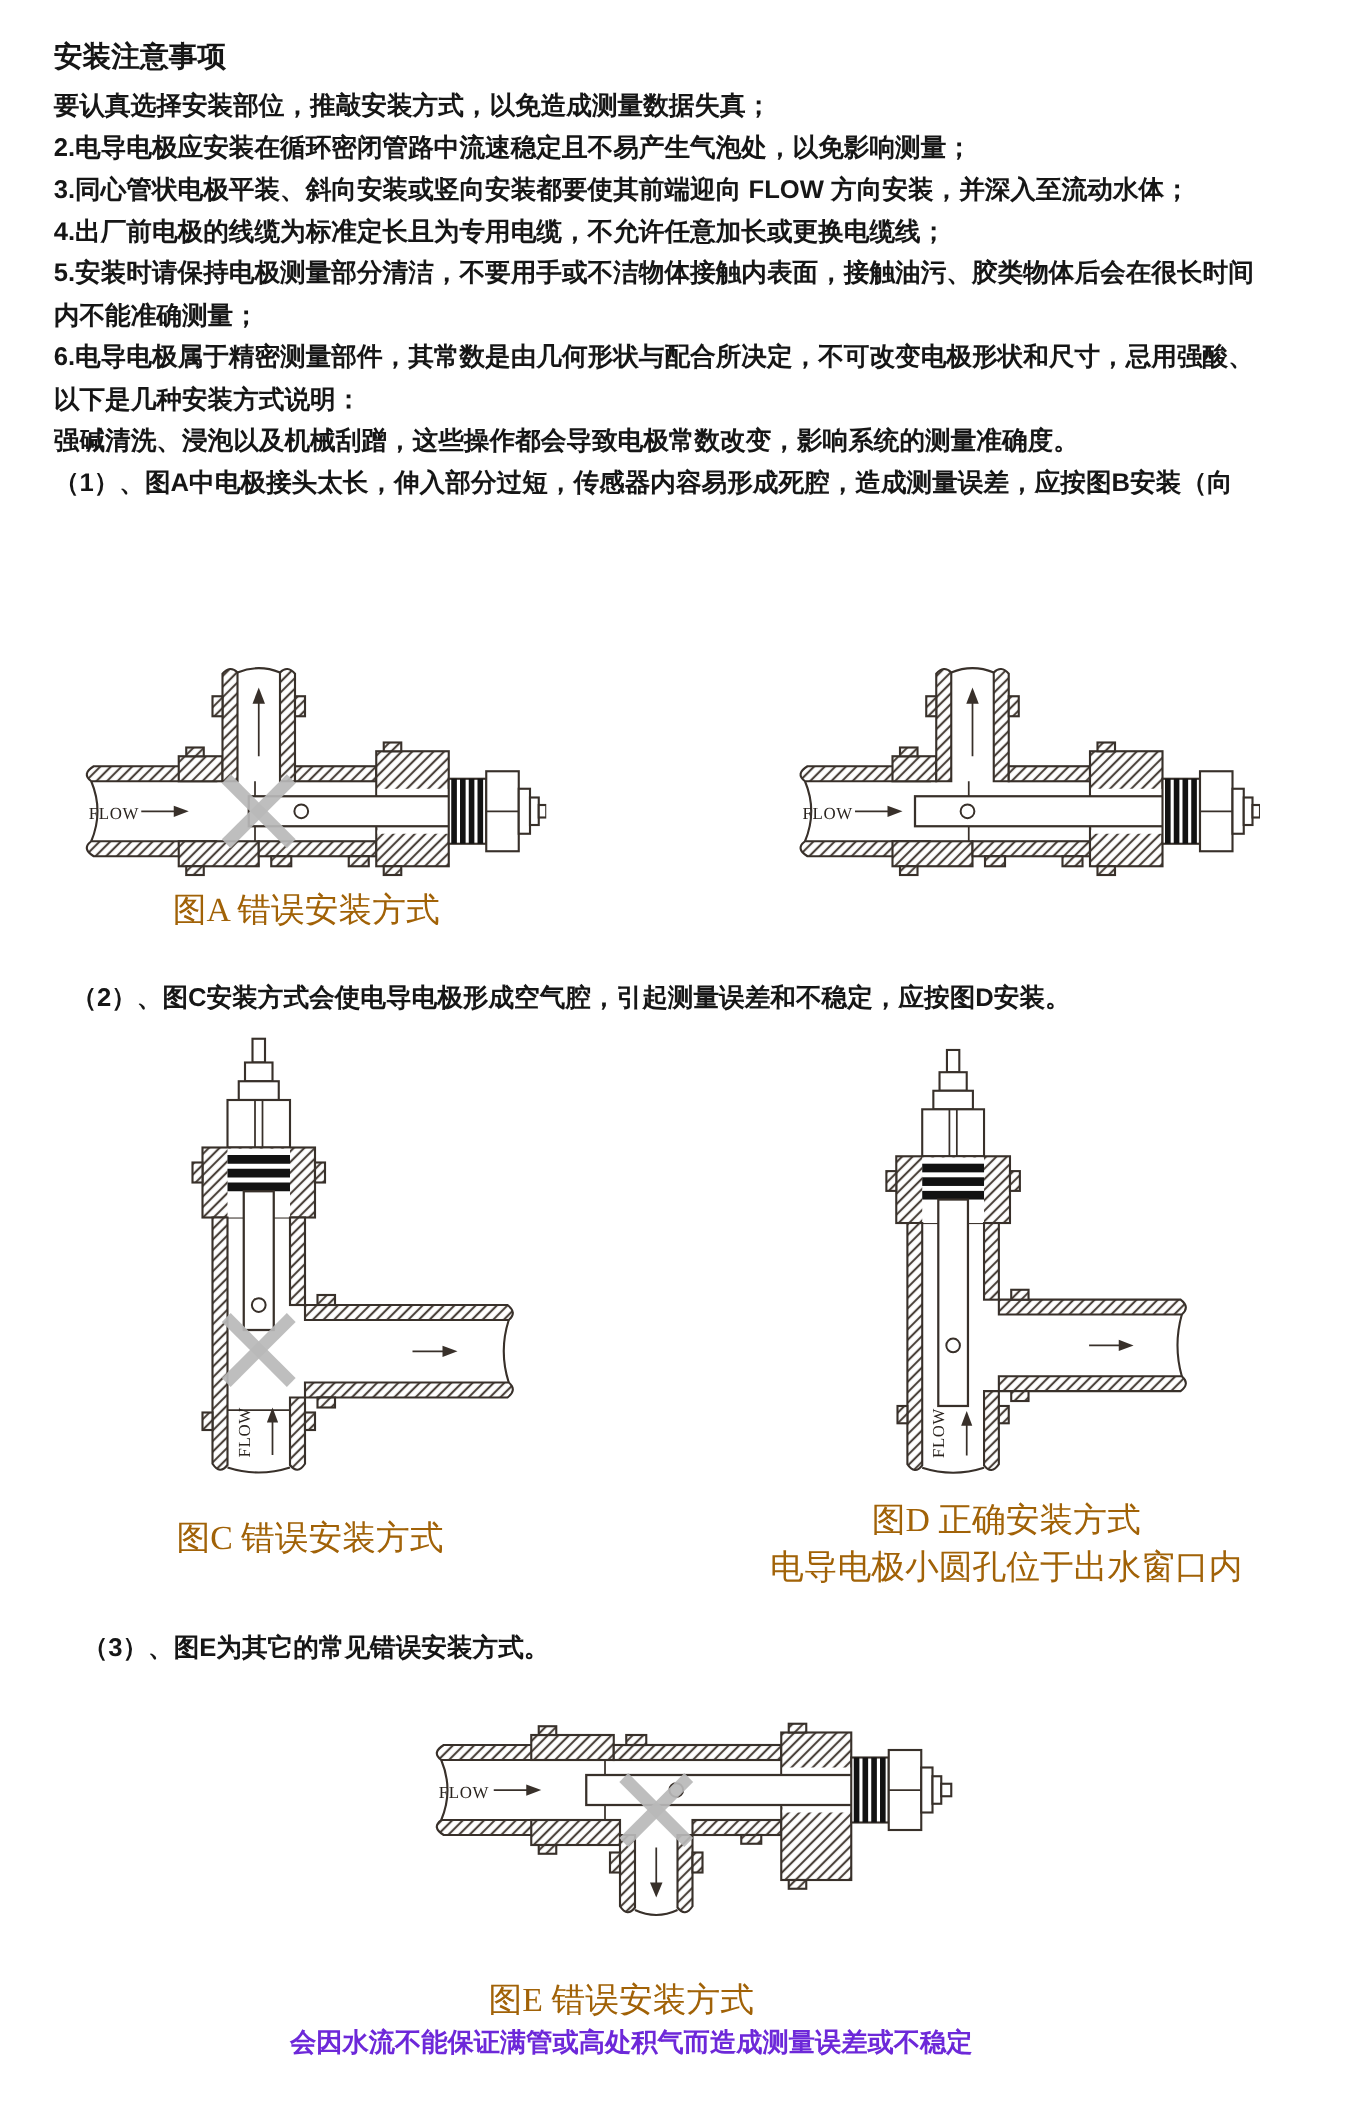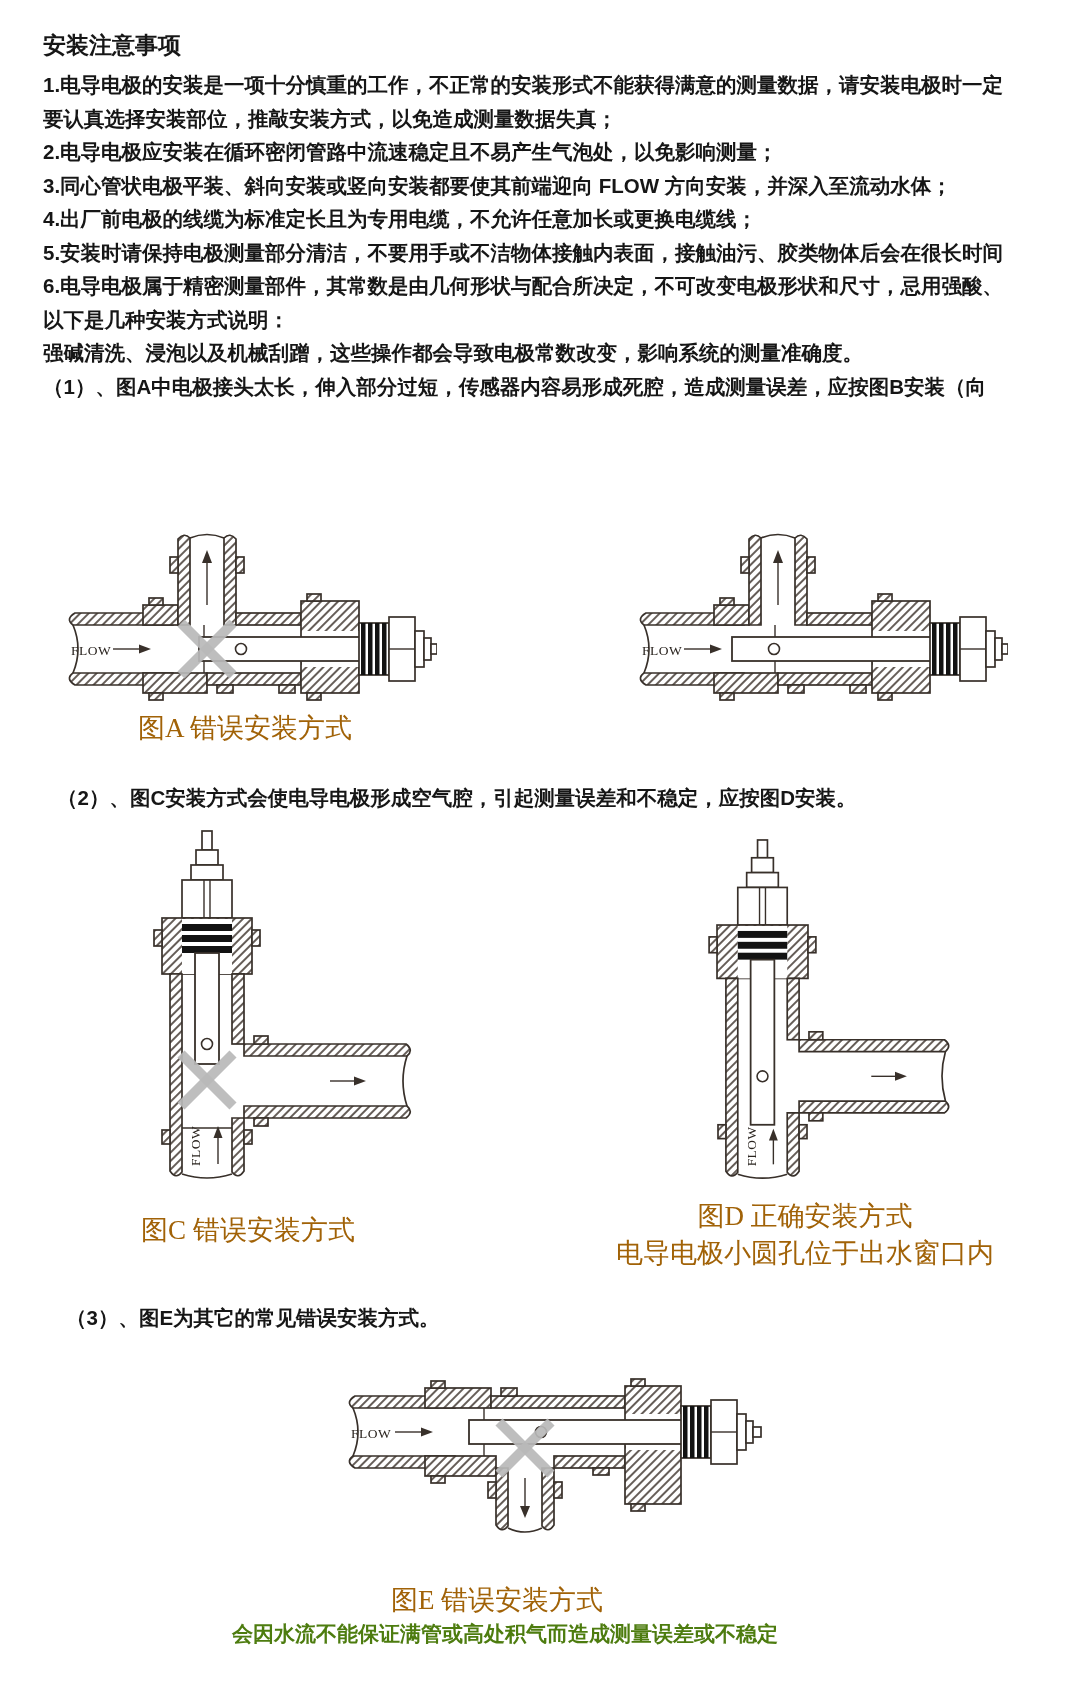--- a/index.html
+++ b/index.html
@@ -6,21 +6,21 @@
   html,body{background:#ffffff}
   .page{position:relative;width:1080px;height:1699px;background:#fff;overflow:hidden;
         font-family:"Liberation Sans",sans-serif;color:#161616}
   .title{position:absolute;left:43px;top:30px;font-size:23px;font-weight:bold;white-space:nowrap}
   .notes{position:absolute;left:43px;top:68px;width:1010px}
   .tline{height:33.5px;line-height:33.5px;font-size:20.5px;font-weight:bold;white-space:nowrap}
   .para{position:absolute;font-size:20.5px;font-weight:bold;white-space:nowrap}
   .cap{position:absolute;font-family:"Liberation Serif",serif;font-size:27px;color:#a16207;
        white-space:nowrap;transform:translateX(-50%)}
   .cap-sub-sans{position:absolute;font-family:"Liberation Sans",sans-serif;font-weight:bold;
-       font-size:21px;color:#4d7c0f;white-space:nowrap;transform:translateX(-50%)}
+       font-size:21px;color:#6d28d9;white-space:nowrap;transform:translateX(-50%)}
   .fig{position:absolute}
   .fig svg{display:block;width:100%;height:100%}
   .wall{stroke:#38302a;stroke-width:1.7}
   .edge{fill:none;stroke:#38302a;stroke-width:1.7}
   .part{fill:#fff;stroke:#38302a;stroke-width:1.7}
   .bore{fill:#fff;stroke:none}
   .ring{fill:#121212;stroke:none}
   .thin{stroke:#38302a;stroke-width:1.4;fill:none}
   .ah{fill:#38302a;stroke:none}
   .tube{fill:#fff;stroke:#38302a;stroke-width:1.8}
@@ -38,26 +38,26 @@
       <line x1="3" y1="0" x2="3" y2="6" stroke="#4a413a" stroke-width="1.7"></line>
     </pattern>
   </defs>
 </svg>
 
 <div class="page">
 
   <div class="title">安装注意事项</div>
 
   <div class="notes">
-    <div class="tline">1.电导电极的安装是一项十分慎重的工作，不正常的安装形式不能获得满意的测量数据，请安装电极时一定</div>
     <div class="tline">要认真选择安装部位，推敲安装方式，以免造成测量数据失真；</div>
     <div class="tline">2.电导电极应安装在循环密闭管路中流速稳定且不易产生气泡处，以免影响测量；</div>
     <div class="tline">3.同心管状电极平装、斜向安装或竖向安装都要使其前端迎向 FLOW 方向安装，并深入至流动水体；</div>
     <div class="tline">4.出厂前电极的线缆为标准定长且为专用电缆，不允许任意加长或更换电缆线；</div>
     <div class="tline">5.安装时请保持电极测量部分清洁，不要用手或不洁物体接触内表面，接触油污、胶类物体后会在很长时间</div>
+    <div class="tline">内不能准确测量；</div>
     <div class="tline">6.电导电极属于精密测量部件，其常数是由几何形状与配合所决定，不可改变电极形状和尺寸，忌用强酸、</div>
     <div class="tline">以下是几种安装方式说明：</div>
     <div class="tline">强碱清洗、浸泡以及机械刮蹭，这些操作都会导致电极常数改变，影响系统的测量准确度。</div>
     <div class="tline">（1）、图A中电极接头太长，伸入部分过短，传感器内容易形成死腔，造成测量误差，应按图B安装（向</div>
   </div>
 
   <div class="fig" style="left:57px;top:505px;width:380px;height:200px">
   <svg viewBox="0 0 380 200">
     <g>
       <path class="wall" fill="url(#hatch)" d="M116,108 L18,108 Q8,114 16,120 L116,120 Z"></path>

